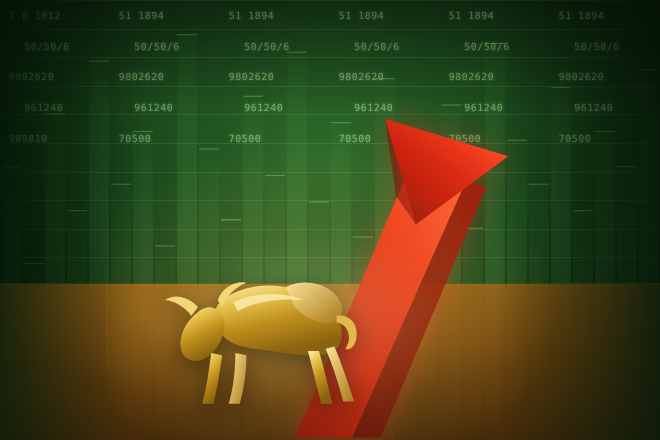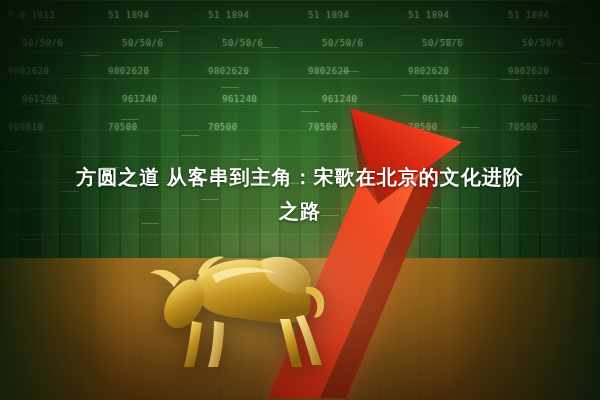--- a/index.html
+++ b/index.html
@@ -284,18 +284,14 @@
     <path d="M74,96 C74,112 72,128 68,142 L78,142 C82,128 84,112 84,98 Z" fill="url(#goldGrad2)"></path>
 
     <path d="M140,94 C144,110 148,126 152,142 L162,142 C158,124 154,108 150,94 Z" fill="url(#goldGrad)"></path>
     <path d="M156,92 C162,106 168,124 172,140 L182,140 C176,122 170,104 164,90 Z" fill="url(#goldGrad2)"></path>
 
     <path d="M166,62 C178,60 186,70 184,82 C183,90 178,94 174,92 C180,84 178,70 166,68 Z" fill="#e0bb4a"></path>
 
     <path d="M72,50 C92,40 118,40 136,48 C118,46 94,48 76,58 Z" fill="#fff4c0" opacity="0.7"></path>
   </svg>
 
-  <div class="headline">
-    <span class="ln">方圆之道 从客串到主角：宋歌在北京的文化进阶</span>
-    <span class="ln ln2">之路</span>
-  </div>
 
 </div>
 
 </body></html>

